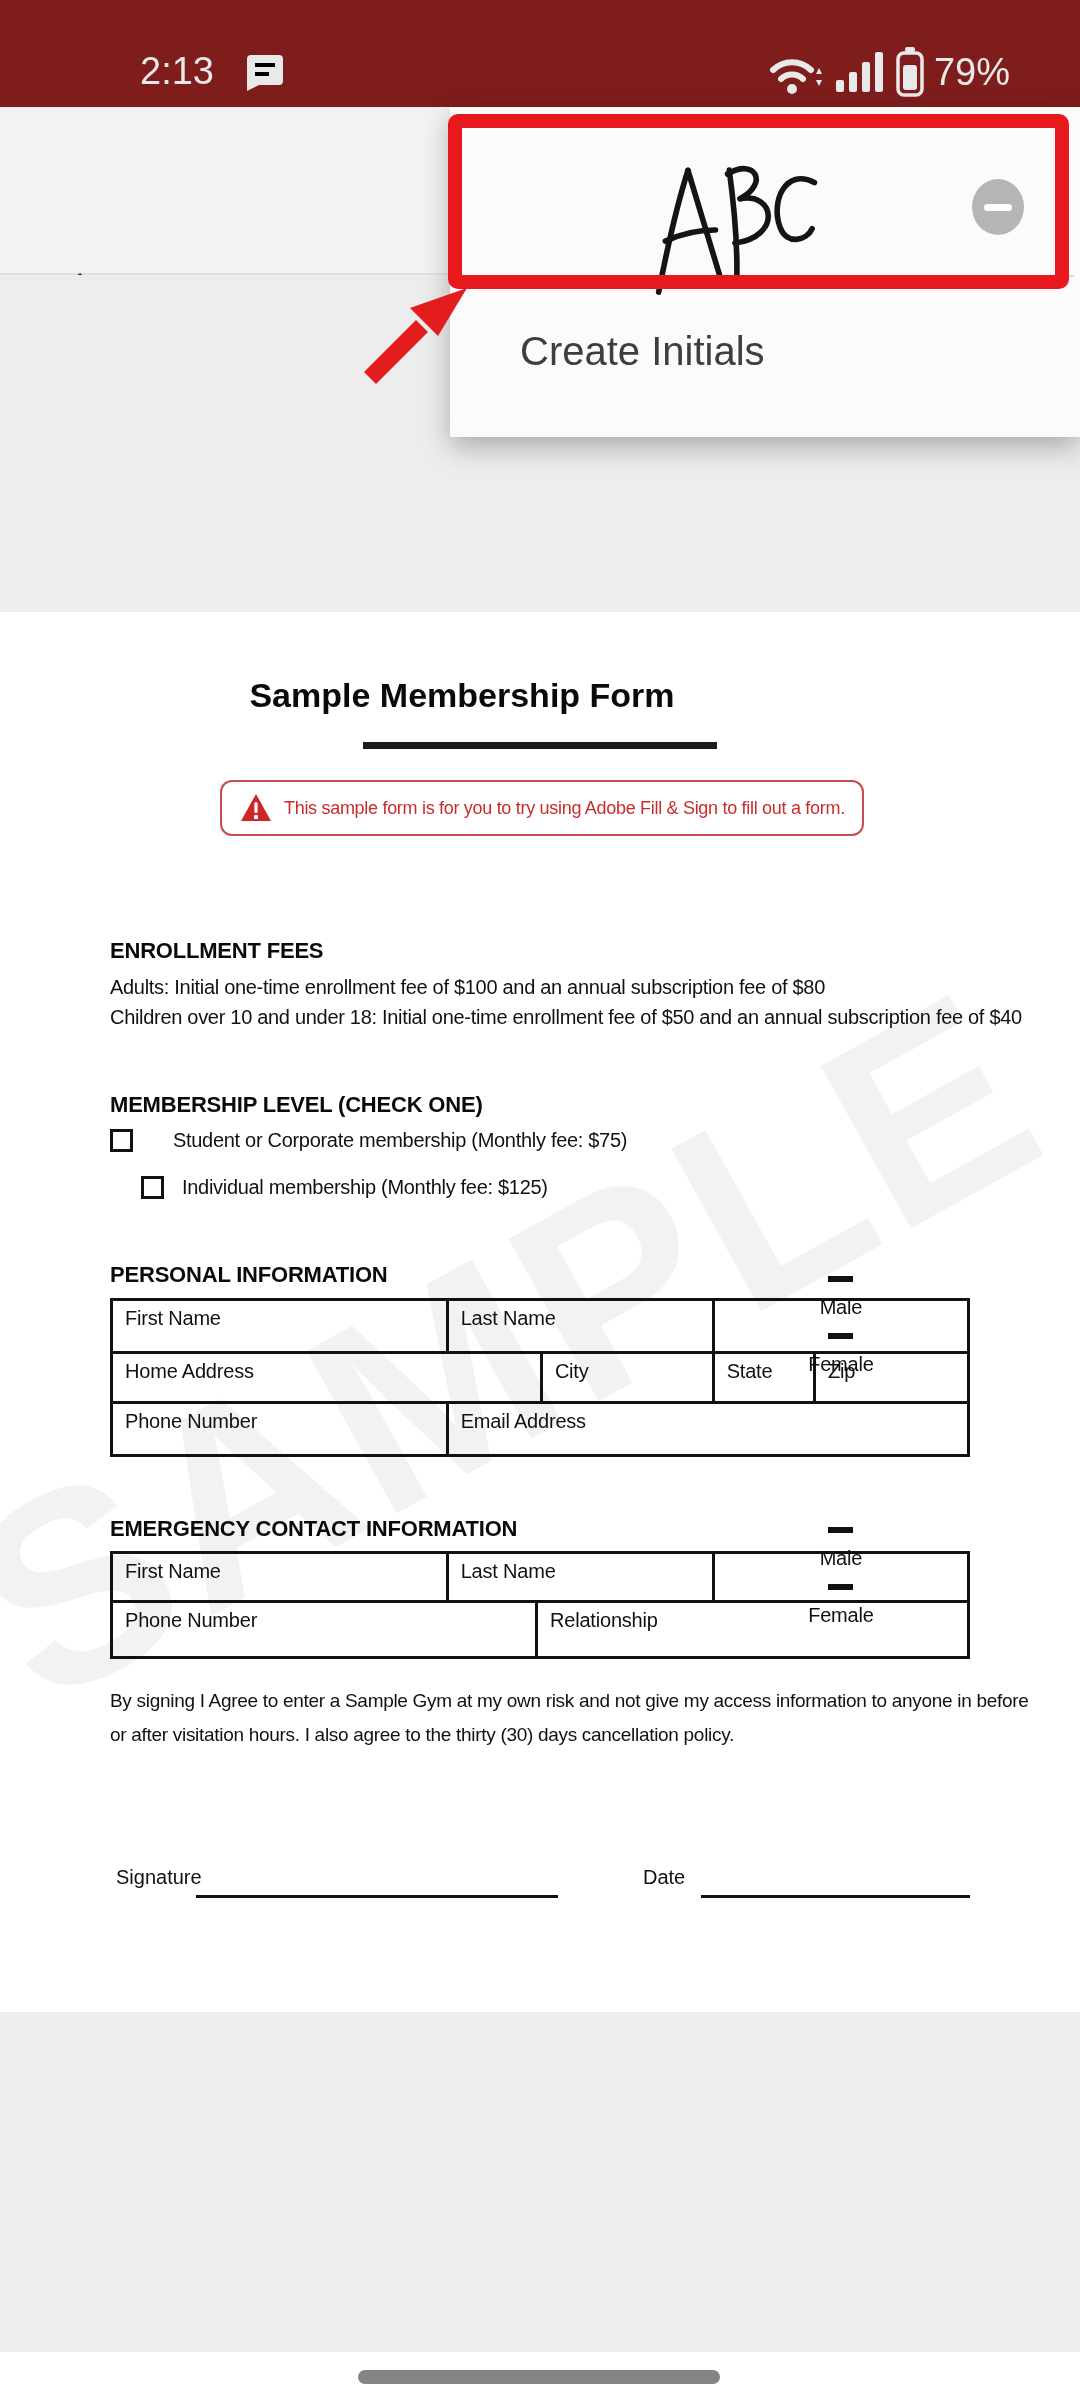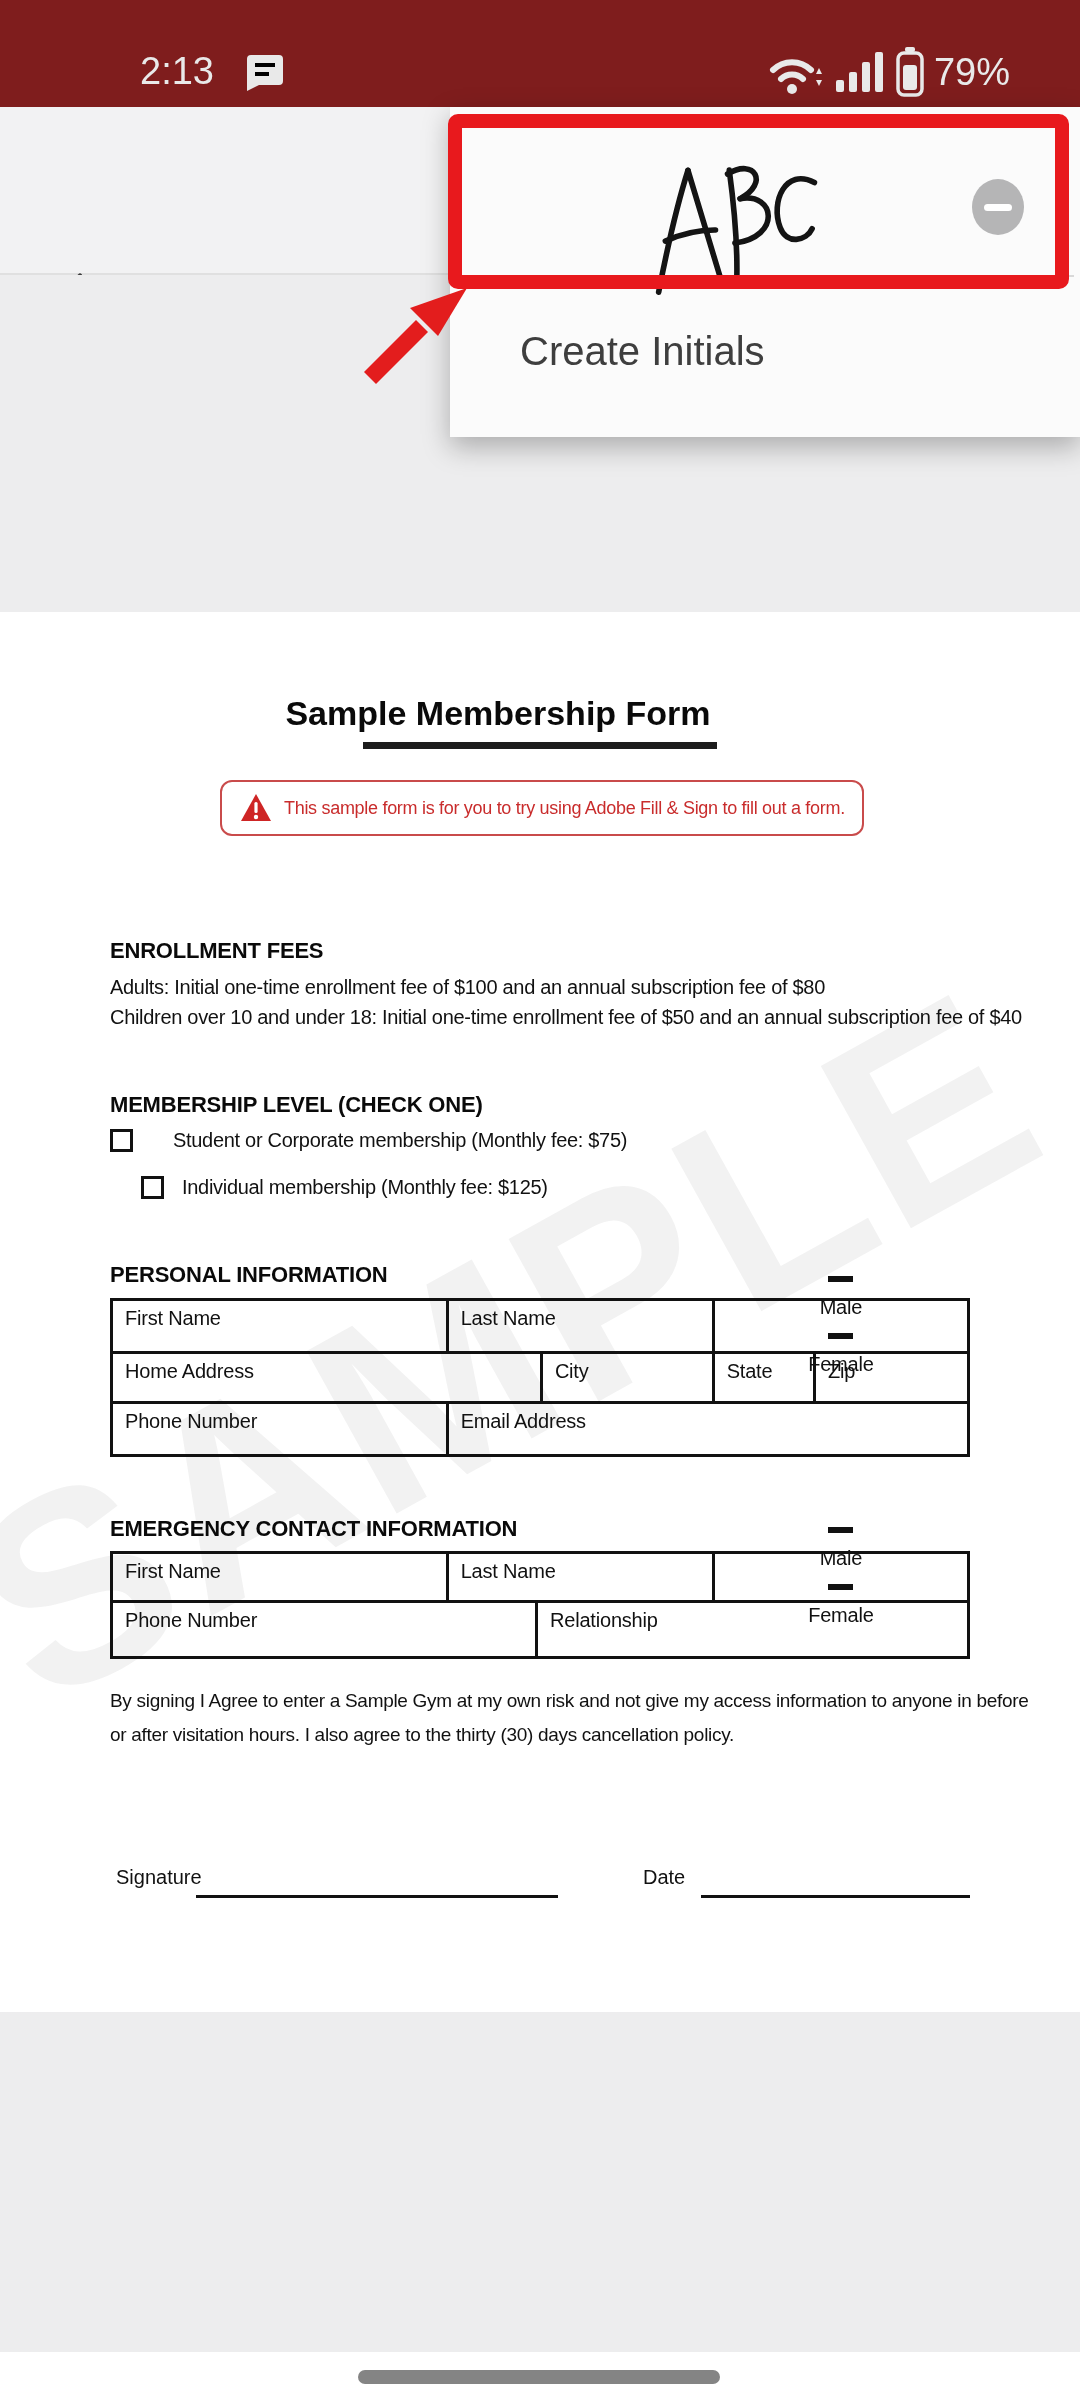--- a/index.html
+++ b/index.html
@@ -36,21 +36,21 @@
   
   .hl-rect{position:absolute;left:448px;top:114px;width:621px;height:175px;border:14px solid #e8191d;
     border-radius:10px;z-index:7;box-sizing:border-box;}
   .red-arrow{position:absolute;left:352px;top:280px;z-index:8;}
 
   
   .page{position:absolute;left:0;top:612px;width:1080px;height:1400px;background:#fff;z-index:1;}
   .watermark{position:absolute;left:505px;top:735px;transform:translate(-50%,-50%) rotate(-29deg);
     font-size:270px;font-weight:700;color:rgba(40,40,40,0.06);letter-spacing:6px;white-space:nowrap;z-index:0;}
   .page *{box-sizing:border-box;}
-  .form-title{position:absolute;left:0;top:82px;width:924px;text-align:center;font-size:34px;font-weight:700;color:#0a0a0a;z-index:2;margin-left:36px;}
+  .form-title{position:absolute;left:0;top:64px;width:924px;text-align:center;font-size:34px;font-weight:700;color:#0a0a0a;z-index:2;}
   .title-underline{position:absolute;left:363px;top:130px;width:354px;height:7px;background:#1c1c1c;z-index:2;}
 
   .notice{position:absolute;left:220px;top:168px;width:644px;height:56px;border:2px solid #c94b4b;border-radius:12px;
     display:flex;align-items:center;padding-left:18px;gap:12px;z-index:2;}
   .notice-text{font-size:18px;letter-spacing:-0.3px;color:#c92c2c;white-space:nowrap;}
 
   .h-sec{position:absolute;left:110px;font-size:22px;font-weight:700;color:#0a0a0a;z-index:2;letter-spacing:-0.2px;}
   .body-line{position:absolute;left:110px;font-size:20px;letter-spacing:-0.3px;color:#111;z-index:2;white-space:nowrap;}
 
   .opt-row{position:absolute;left:110px;display:flex;align-items:center;gap:18px;z-index:2;}

